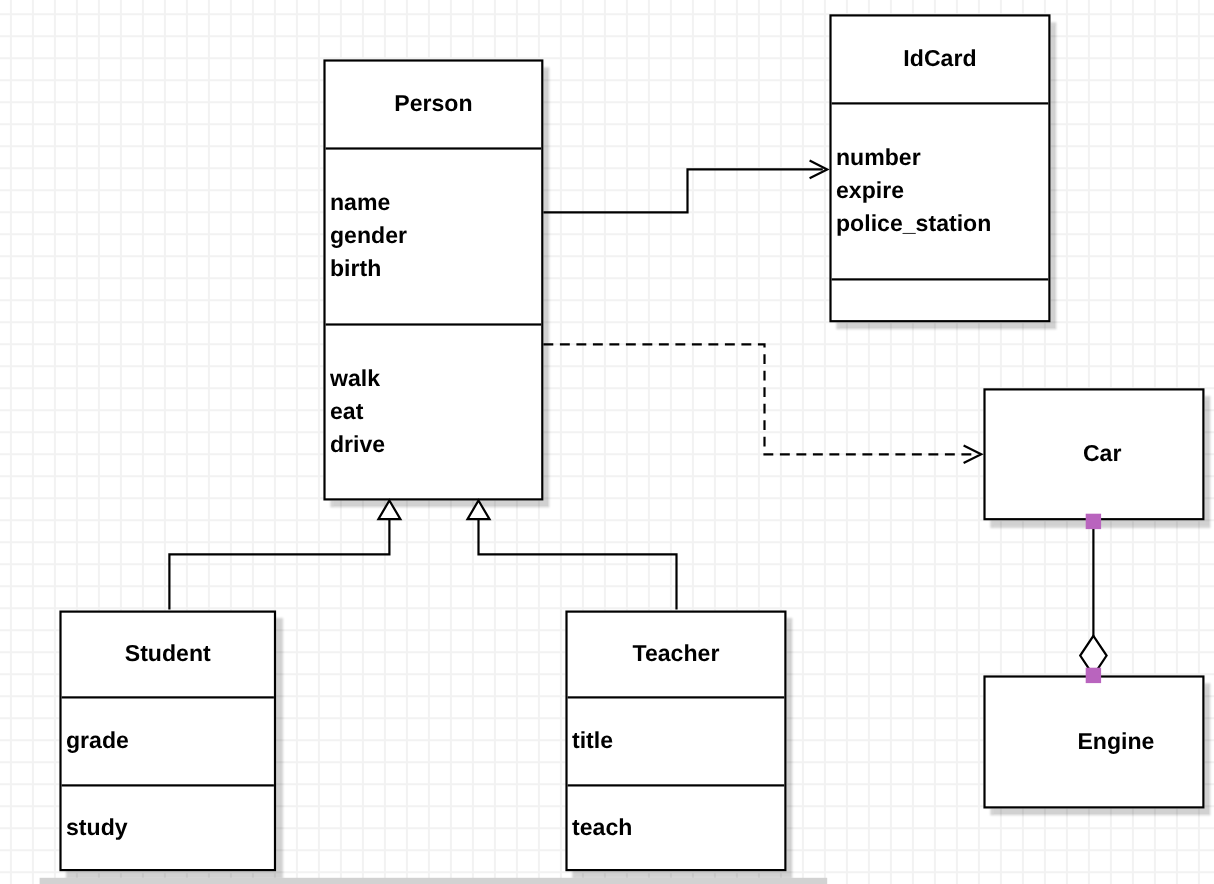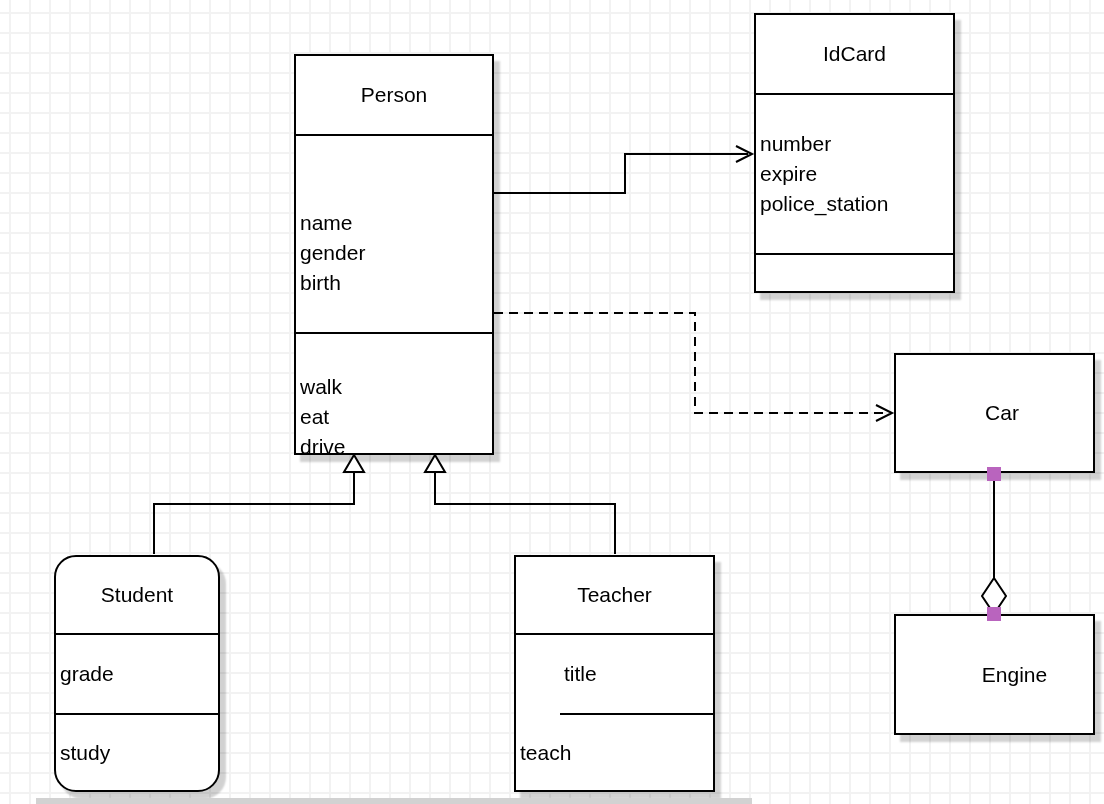--- a/index.html
+++ b/index.html
@@ -17,43 +17,43 @@
     background-position:9px 12px;
   }
   .uml-class{
     position:absolute;box-sizing:border-box;
     background:#ffffff;border:2px solid #000000;
     box-shadow:6px 7px 2px rgba(0,0,0,0.18);
     display:flex;flex-direction:column;
   }
   .uml-title{
     display:flex;align-items:center;justify-content:center;
-    font-weight:400;font-size:21px;color:#000;
+    font-weight:700;font-size:21px;color:#000;
     border-bottom:2px solid #000;flex:0 0 auto;
   }
   .uml-title.no-divider{border-bottom:none;flex:1 1 auto;margin-left:15px;}
   .uml-section{
     display:flex;flex-direction:column;justify-content:center;
     border-bottom:2px solid #000;flex:0 0 auto;
-    font-size:21px;color:#000;
+    font-size:21px;color:#000;font-weight:bold;
   }
   .uml-section.last{border-bottom:none;flex:1 1 auto;}
   .uml-line{line-height:30px;padding-left:4px;white-space:nowrap;}
   svg.overlay{position:absolute;left:0;top:0;pointer-events:none;}
   .bottom-strip{
     position:absolute;left:36px;top:798px;width:716px;height:6px;
     background:#d2d2d2;
   }
 </style>
 </head>
 <body>
 
 <div class="canvas">
 
-  <div class="uml-class" style="left:294px;top:54px;width:200px;height:401px;gap:38px;">
+  <div class="uml-class" style="left:294px;top:54px;width:200px;height:401px;">
     <div class="uml-title" style="height:78px;">Person</div>
     <div class="uml-section" style="height:158px;">
       <div class="uml-line">name</div>
       <div class="uml-line">gender</div>
       <div class="uml-line">birth</div>
     </div>
     <div class="uml-section last">
       <div class="uml-line">walk</div>
       <div class="uml-line">eat</div>
       <div class="uml-line">drive</div>
@@ -71,33 +71,33 @@
   </div>
 
   <div class="uml-class" style="left:894px;top:353px;width:201px;height:120px;">
     <div class="uml-title no-divider">Car</div>
   </div>
 
   <div class="uml-class" style="left:894px;top:614px;width:201px;height:121px;padding-left:25px;">
     <div class="uml-title no-divider">Engine</div>
   </div>
 
-  <div class="uml-class" style="left:54px;top:555px;width:166px;height:237px;border-radius:22px;">
+  <div class="uml-class" style="left:54px;top:555px;width:197px;height:237px;">
     <div class="uml-title" style="height:76px;">Student</div>
     <div class="uml-section" style="height:78px;">
       <div class="uml-line">grade</div>
     </div>
     <div class="uml-section last">
       <div class="uml-line">study</div>
     </div>
   </div>
 
   <div class="uml-class" style="left:514px;top:555px;width:201px;height:237px;">
     <div class="uml-title" style="height:76px;text-align:right;">Teacher</div>
-    <div class="uml-section" style="height:78px;margin-left:44px;">
+    <div class="uml-section" style="height:78px;">
       <div class="uml-line">title</div>
     </div>
     <div class="uml-section last">
       <div class="uml-line">teach</div>
     </div>
   </div>
 
   <svg class="overlay" width="1104" height="804" viewBox="0 0 1104 804">
 
     <g>

